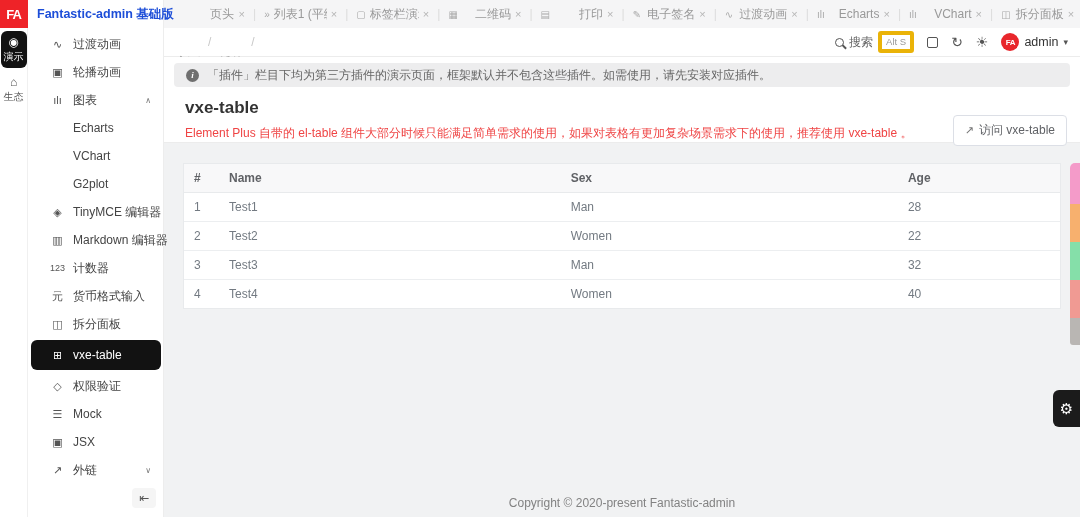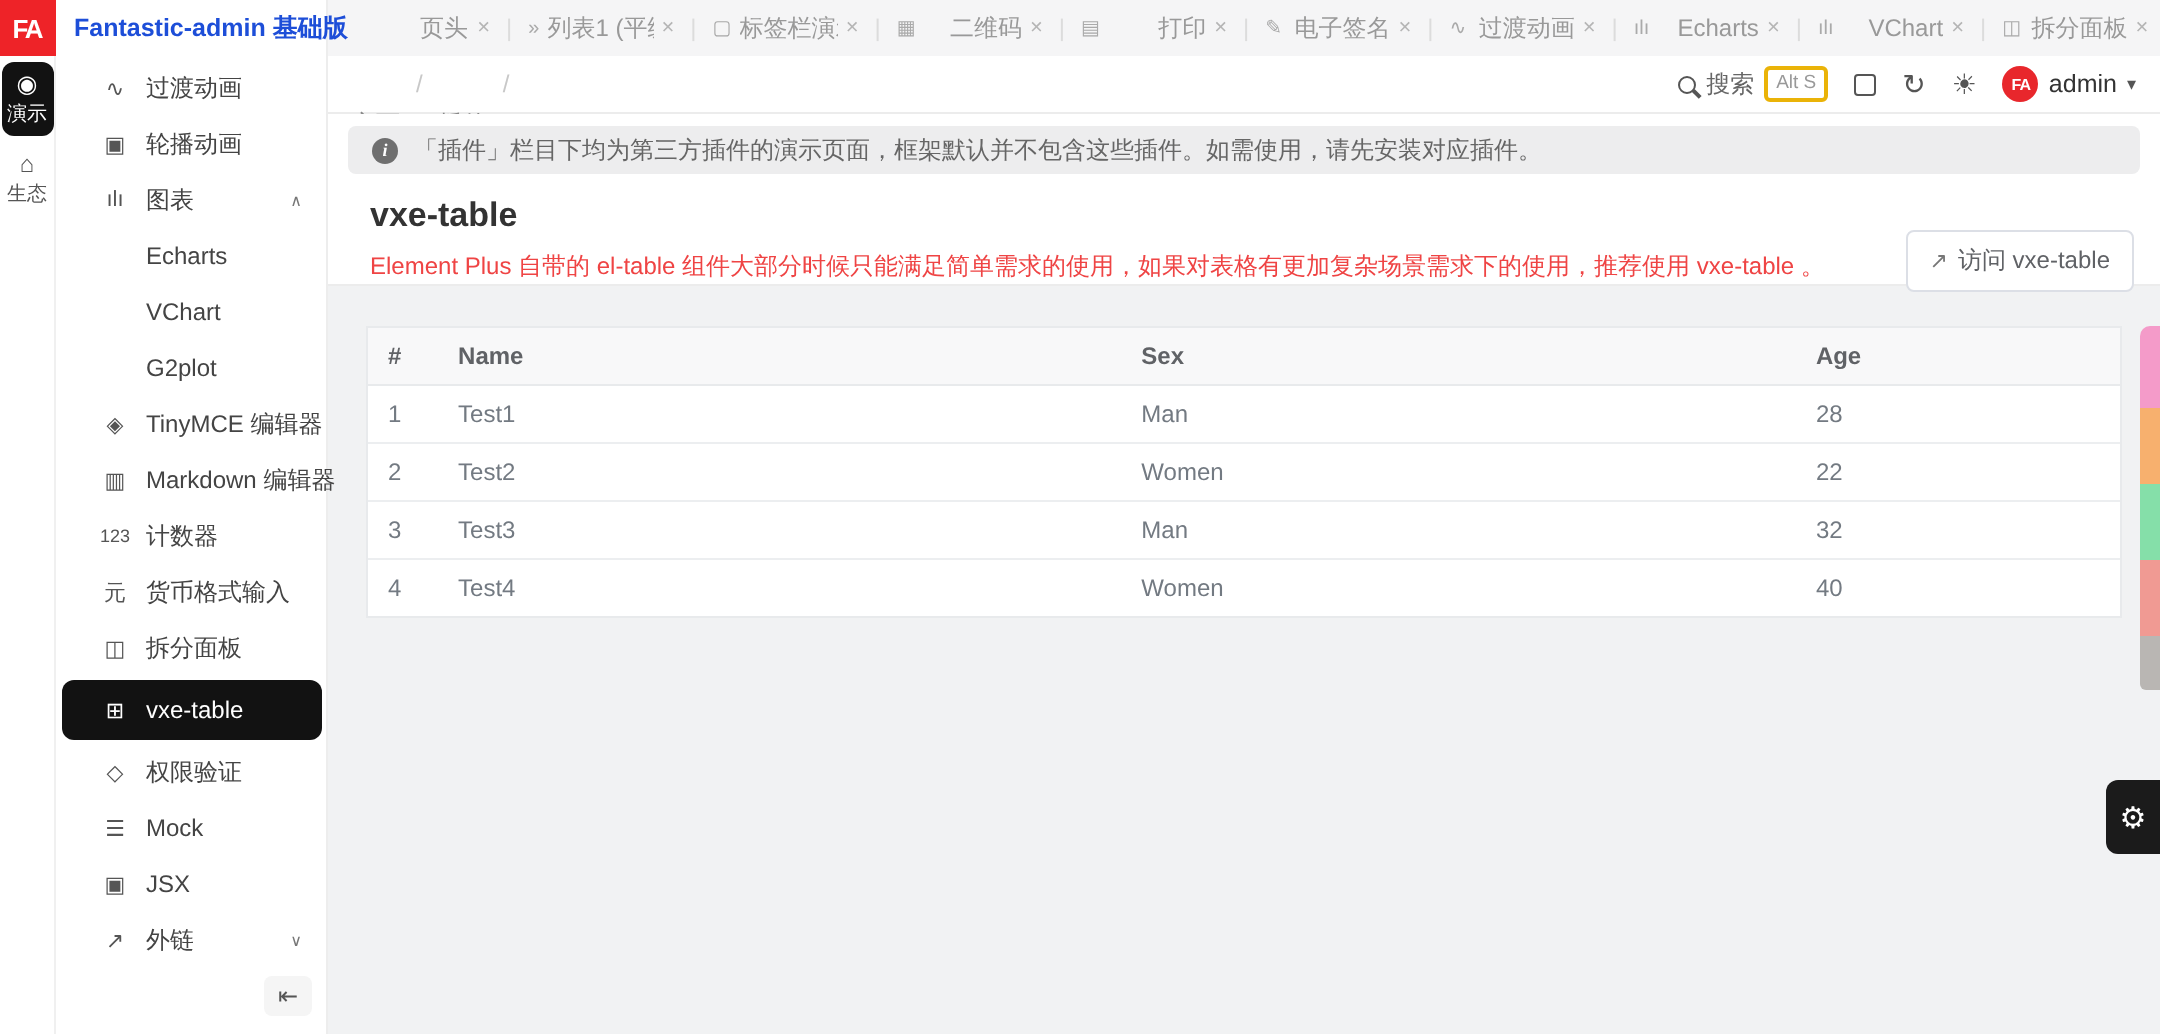--- a/index.html
+++ b/index.html
@@ -53,21 +53,21 @@
   .toolbar { height:29px; flex:none; background:#fff; display:flex; align-items:center;
     padding:0 12px; border-bottom:1px solid #ececec; }
   .crumbs { display:flex; align-items:center; gap:8px; font-size:12px; color:#888; }
   .crumb { cursor:pointer;margin-top:40px; }
   .csep { color:#c8c8c8; }
   .tools { margin-left:auto; display:flex; align-items:center; gap:13px; color:#555; }
   .search { display:flex; align-items:center; gap:5px; cursor:pointer; color:#666; }
   .i-search { width:9px; height:9px; border:1.5px solid #555; border-radius:50%; position:relative; display:inline-block; }
   .i-search::after { content:""; position:absolute; width:5px; height:1.5px; background:#555;
     transform:rotate(45deg); right:-4px; bottom:-2px; }
-  .kbd { border:2px solid #eab308; border-radius:3px; padding:0 4px; font-size:9.5px;
+  .kbd { border:4px solid #eab308; border-radius:3px; padding:0 4px; font-size:9.5px;
     color:#999; background:#fff; line-height:14px; }
   .i-box { width:11px; height:11px; border:1.5px solid #555; border-radius:2px; display:inline-block; }
   .t-ic { font-size:14px; line-height:14px; cursor:pointer; color:#555; }
   .user { display:flex; align-items:center; gap:5px; cursor:pointer; }
   .avatar { width:18px; height:18px; border-radius:50%; background:#e8272c; color:#fff;
     font-size:8px; font-weight:bold; display:flex; align-items:center; justify-content:center; letter-spacing:-0.5px; }
   .uname { font-size:12.5px; color:#333; }
   .caret { font-size:9px; color:#555; }
 
   
@@ -329,20 +329,21 @@
           </tr>
           <tr>
             <td>4</td>
             <td>Test4</td>
             <td>Women</td>
             <td>40</td>
           </tr>
         </tbody>
       </table>
     </div>
+    <div class="footer">Copyright © 2020-present Fantastic-admin</div>
   </div>
 </div>
 
 <div class="strips">
   <div class="strip" style="height: 41px; background: rgb(244, 155, 201);"></div>
   <div class="strip" style="height: 38px; background: rgb(247, 176, 110);"></div>
   <div class="strip" style="height: 38px; background: rgb(133, 223, 169);"></div>
   <div class="strip" style="height: 38px; background: rgb(240, 154, 147);"></div>
   <div class="strip" style="height: 27px; background: rgb(185, 182, 179);"></div>
 </div>

